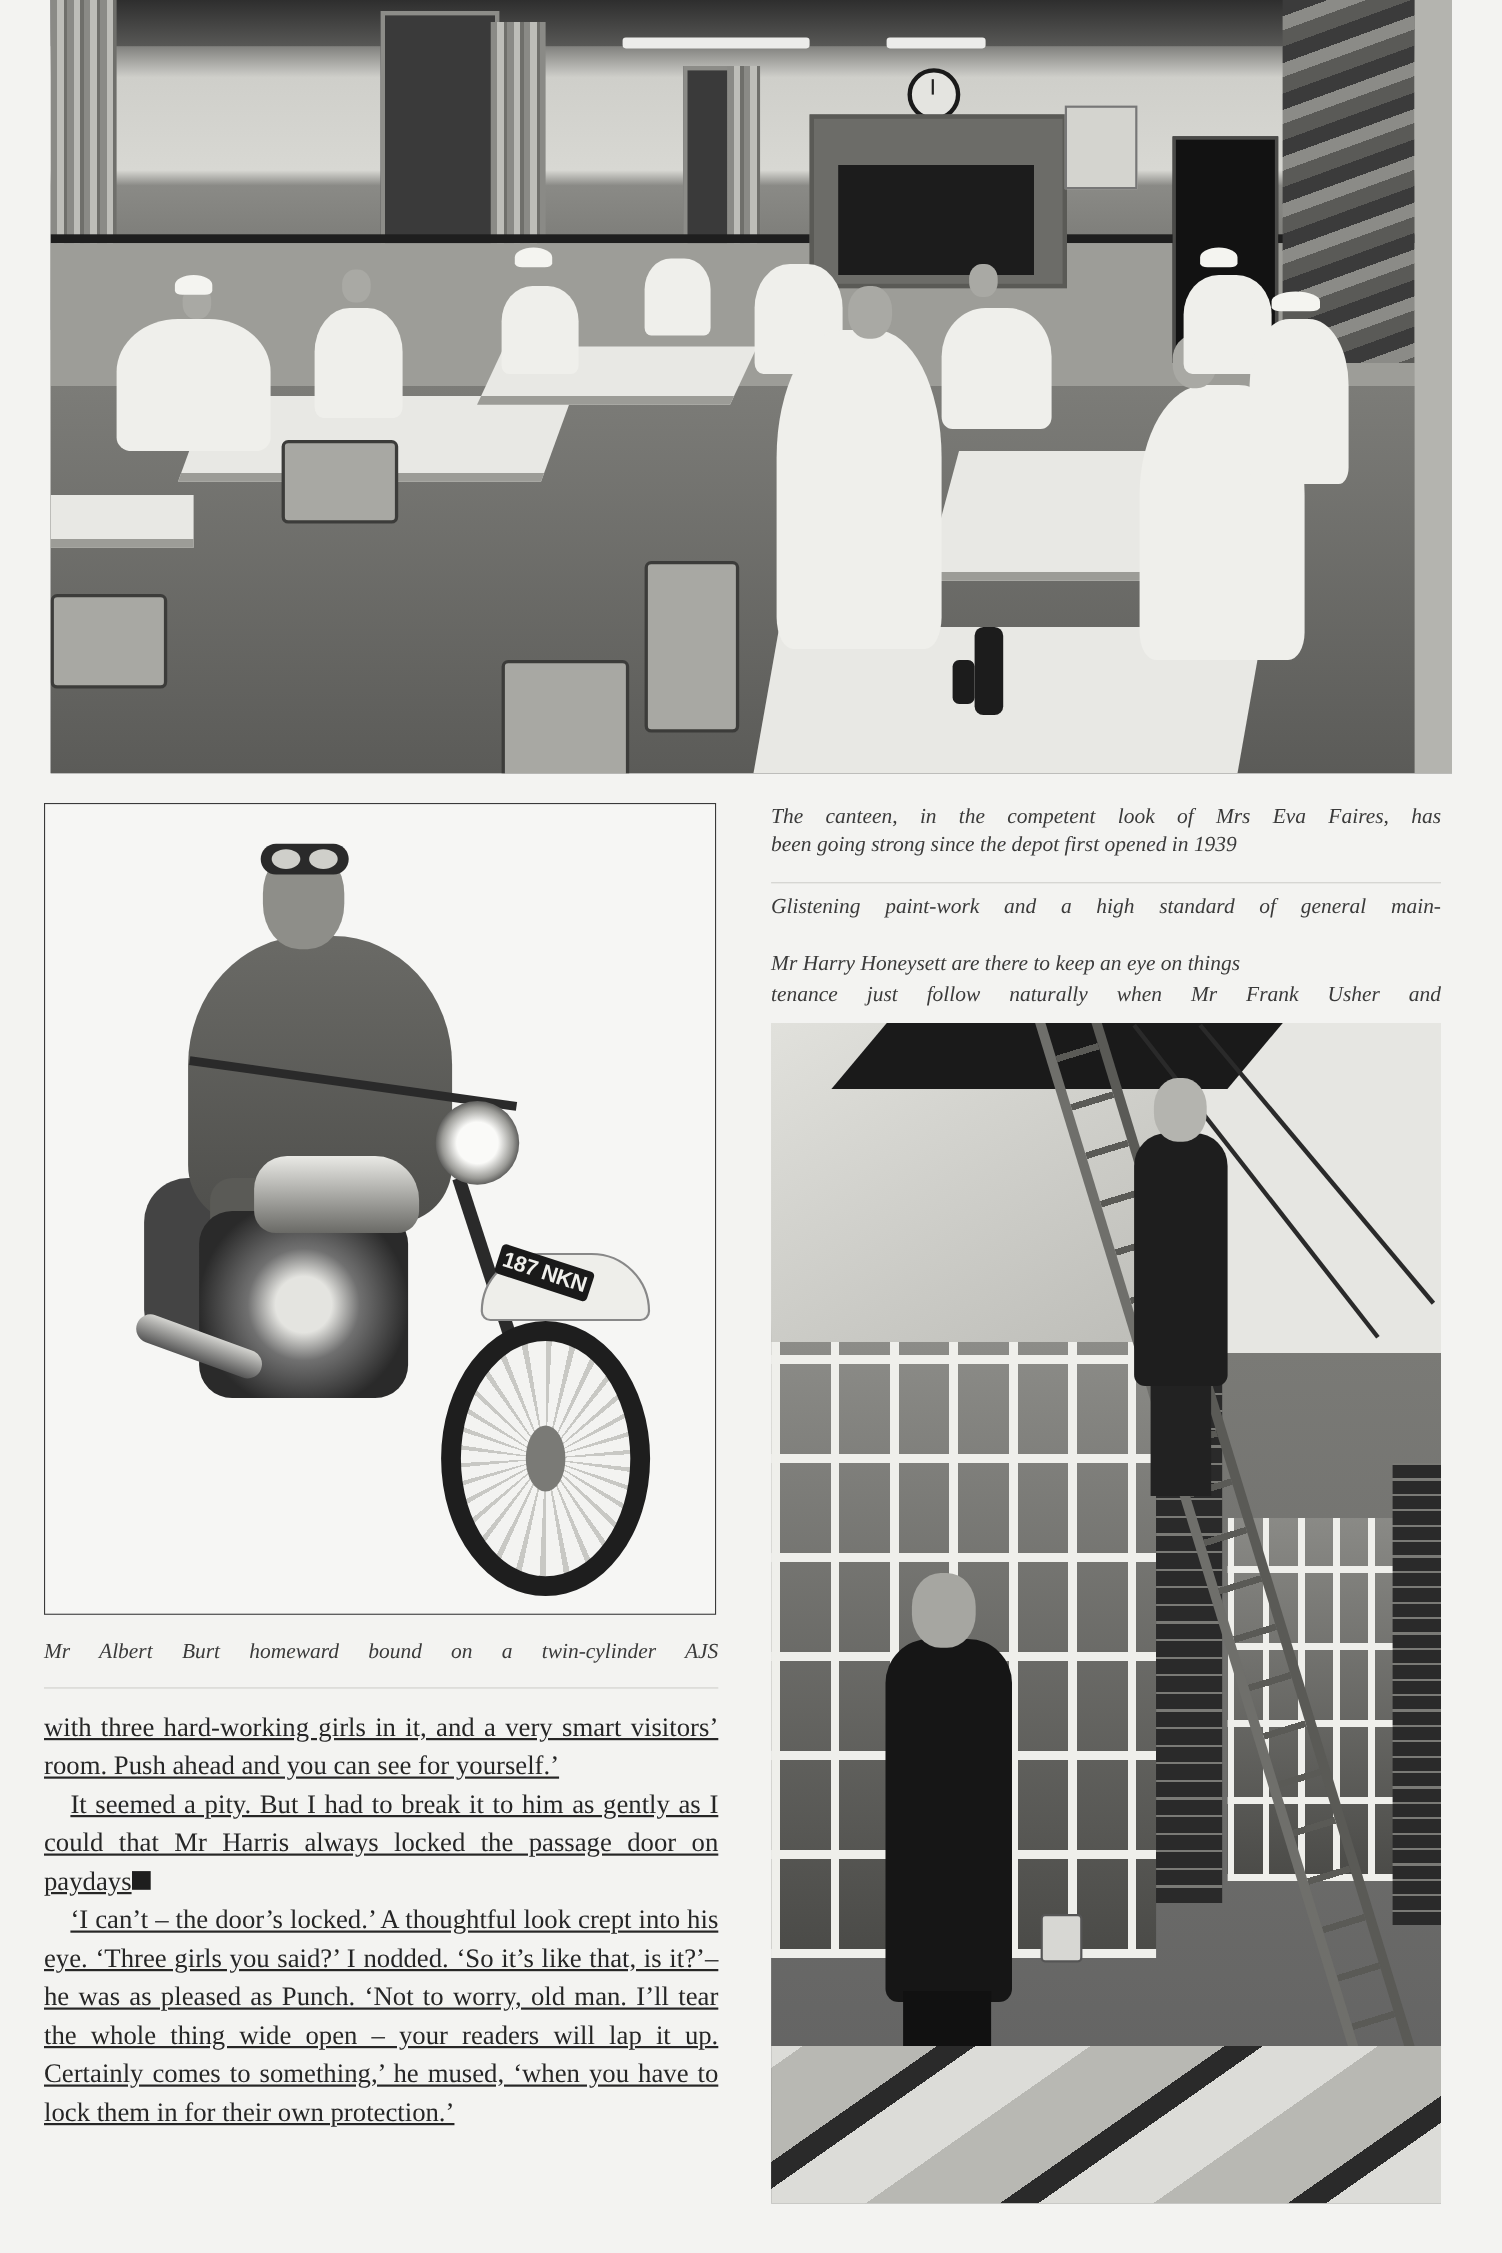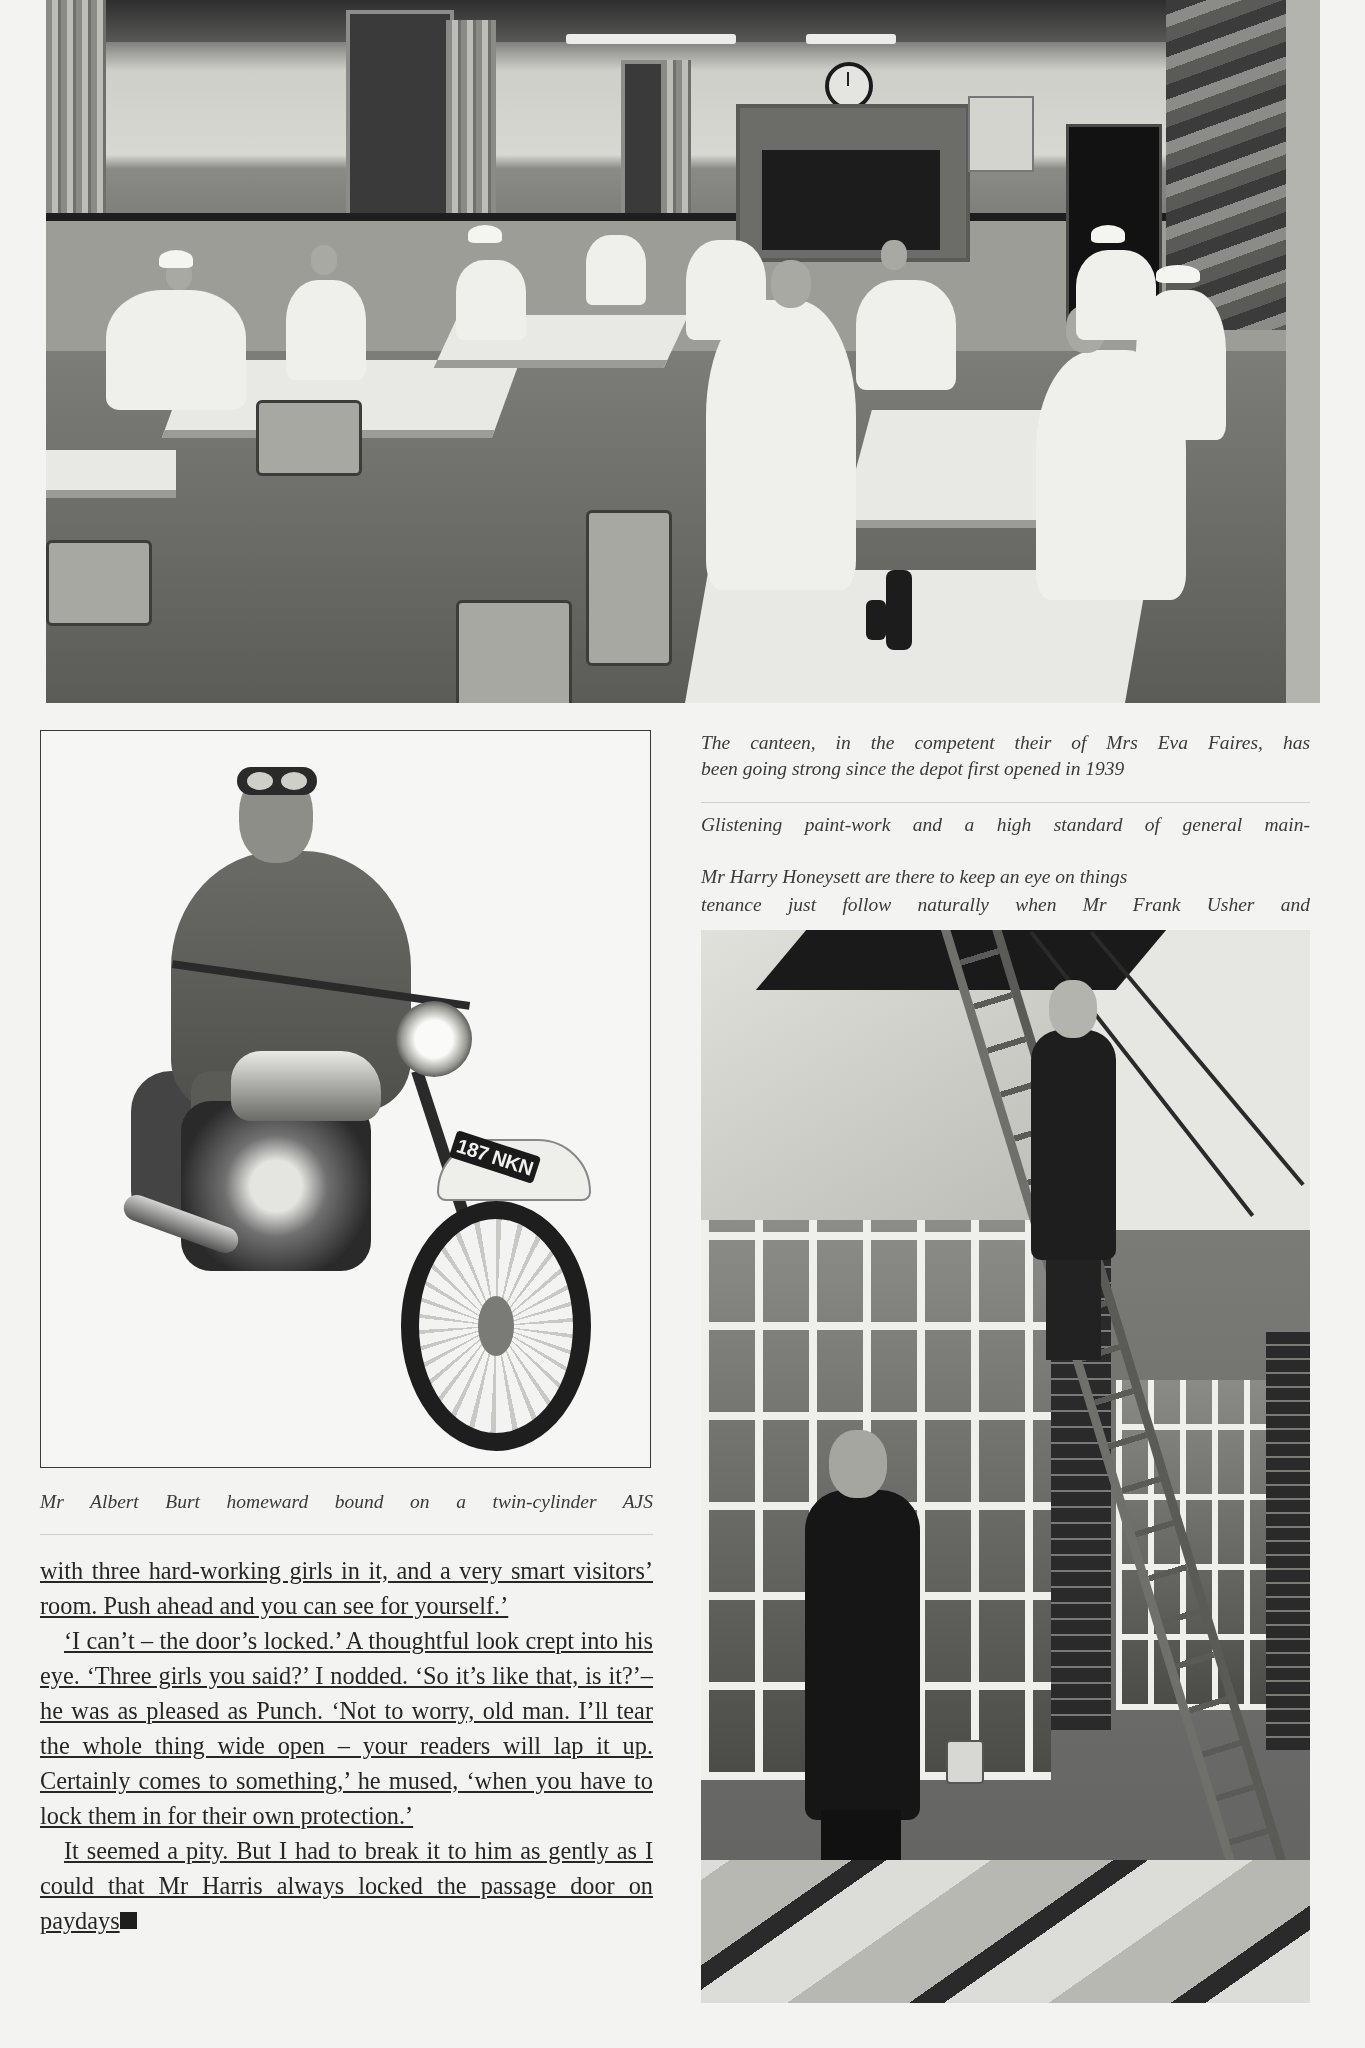--- a/index.html
+++ b/index.html
@@ -144,21 +144,21 @@
   <div class="cap" style="left:1110px;top:265px;width:44px;"></div>
 
   <div class="chair" style="left:210px;top:400px;width:100px;height:70px;"></div>
   <div class="chair" style="left:0;top:540px;width:100px;height:80px;"></div>
   <div class="chair" style="left:540px;top:510px;width:80px;height:150px;"></div>
   <div class="chair" style="left:410px;top:600px;width:110px;height:103px;"></div>
   <div class="dark" style="left:840px;top:570px;width:26px;height:80px;border-radius:8px;"></div>
   <div class="dark" style="left:820px;top:600px;width:20px;height:40px;border-radius:6px;"></div>
 </div>
 
-<div class="caption" style="left:701px;top:730px;width:609px;">The canteen, in the competent their of Mrs Eva Faires, has</div>
+<div class="caption" style="left:701px;top:730px;width:609px;">The canteen, in the competent look of Mrs Eva Faires, has</div>
 <div class="caption last-left" style="left:701px;top:756px;width:609px;">been going strong since the depot first opened in 1939</div>
 <div class="rule" style="left:701px;top:802px;width:609px;"></div>
 
 <div class="caption" style="left:701px;top:812px;width:609px;">Glistening paint-work and a high standard of general main-</div>
 <div class="caption" style="left:701px;top:844px;width:609px;margin-top:48px;">tenance just follow naturally when Mr Frank Usher and</div>
 <div class="caption last-left" style="left:701px;top:864px;width:609px;">Mr Harry Honeysett are there to keep an eye on things</div>
 
 <div id="moto-frame">
   <div class="rear"></div>
   <div class="rider-body"></div>
@@ -175,22 +175,22 @@
   <div class="mudguard"></div>
   <div class="plate">187 NKN</div>
   <div class="headlamp"></div>
 </div>
 
 <div class="caption" style="left:40px;top:1489px;width:613px;">Mr Albert Burt homeward bound on a twin-cylinder AJS</div>
 <div class="rule" style="left:40px;top:1534px;width:613px;"></div>
 
 <div class="body-text">
   <p>with three hard-working girls in it, and a very smart visitors’ room. Push ahead and you can see for yourself.’</p>
+  <p style="text-align-last:left;"><span>It seemed a pity. But I had to break it to him as gently as I could that Mr Harris always locked the passage door on paydays</span><span class="end-mark"></span></p>
   <p>‘I can’t – the door’s locked.’ A thoughtful look crept into his eye. ‘Three girls you said?’ I nodded. ‘So it’s like that, is it?’– he was as pleased as Punch. ‘Not to worry, old man. I’ll tear the whole thing wide open – your readers will lap it up. Certainly comes to something,’ he mused, ‘when you have to lock them in for their own protection.’</p>
-  <p style="text-align-last:left;"><span>It seemed a pity. But I had to break it to him as gently as I could that Mr Harris always locked the passage door on paydays</span><span class="end-mark"></span></p>
 </div>
 
 <div id="maint" class="photo">
   <div class="wall"></div>
   <div class="sky"></div>
   <div class="eaves"></div>
   <div class="railing" style="left:330px;top:0;width:360px;transform:rotate(52deg);"></div>
   <div class="railing" style="left:390px;top:0;width:330px;transform:rotate(50deg);"></div>
   <div class="windows"></div>
   <div class="brick"></div>

